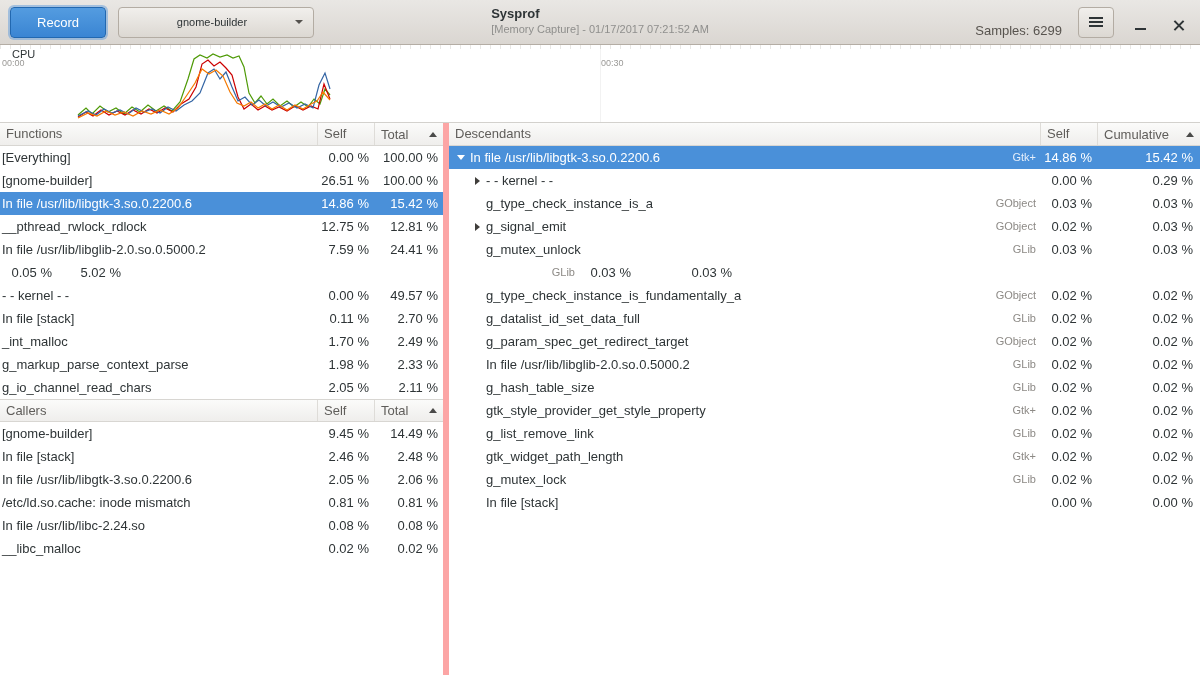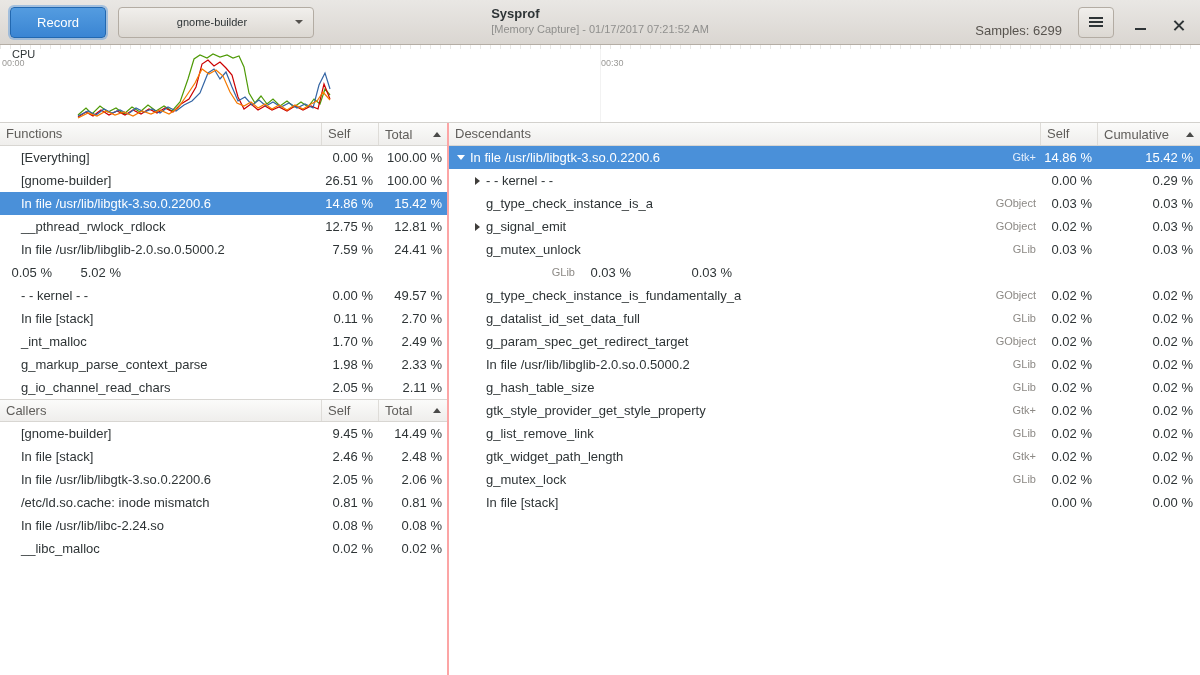--- a/index.html
+++ b/index.html
@@ -44,40 +44,40 @@
   .cpu-ticks { position:absolute; top:0; left:0; right:0; height:4px; opacity:.6;
     background:repeating-linear-gradient(to right,#d9d7d3 0,#d9d7d3 1px,transparent 1px,transparent 10px); }
   .grid-30 { position:absolute; left:600px; top:0; bottom:0; width:1px; background:rgba(0,0,0,.05); }
   .cpu-label { position:absolute; top:3px; left:12px; font-size:11px; color:#2e3436; }
   .time-label { position:absolute; font-size:9px; color:#9a9996; top:13px; }
   .t0 { left:2px; } .t30 { left:601px; }
   .cpu-svg { position:absolute; inset:0; width:100%; height:100%; }
 
   
   .main { flex:1; display:flex; border-top:1px solid #d3d1cd; background:#fff; min-height:0; }
-  .left-pane { width:449px; flex:none; border-right:2px solid #fca5a5; background:#fff; }
+  .left-pane { width:449px; flex:none; border-right:6px solid #fca5a5; background:#fff; }
   .right-pane { flex:1; background:#fff; min-width:0; }
 
   .thead { height:23px; display:flex; background:linear-gradient(to bottom,#fbfbfa,#efeeec);
     border-bottom:1px solid #d8d6d2; }
   .thead.topline { border-top:1px solid #d8d6d2; }
   .th { font-size:13px; color:#5f5d5a; line-height:21px; padding:0 6px; white-space:nowrap; overflow:hidden; }
   .th + .th { border-left:1px solid #dedcd8; }
   .th.grow { flex:1; min-width:0; }
   .th.w-self { width:57px; flex:none; }
   .th.w-total { width:69px; flex:none; }
   .th.w-cum { width:103px; flex:none; }
   .th.sorted { display:flex; align-items:center; justify-content:space-between; }
   .sort-arrow-up { width:0; height:0; border-left:4px solid transparent; border-right:4px solid transparent;
     border-bottom:5px solid #4a4a49; flex:none; }
 
   .trow { height:23px; display:flex; align-items:center; font-size:13px; color:#2e3436; cursor:default; }
   .trow.selected { background:#4a90d9; color:#fff; }
   .cell { line-height:23px; white-space:nowrap; overflow:hidden; }
-  .cname { flex:1; min-width:0; padding-left:21px; }
+  .cname { flex:1; min-width:0; padding-left:2px; }
   .cname.tree { display:flex; align-items:center; padding-left:5px; }
   .cnum { text-align:right; padding-right:5px; flex:none; }
   .cnum.w-self { width:57px; }
   .cnum.w-total { width:69px; }
   .cnum.w-cum { width:103px; padding-right:7px; }
   .ccat { width:130px; flex:none; text-align:right; font-size:11px; color:#8d8a86; padding-right:4px; }
   .trow.selected .ccat { color:#e4eefb; }
 
   .expander { display:inline-flex; width:14px; flex:none; justify-content:center; align-items:center; }
   .tri-right { width:0; height:0; border-top:4px solid transparent; border-bottom:4px solid transparent;

